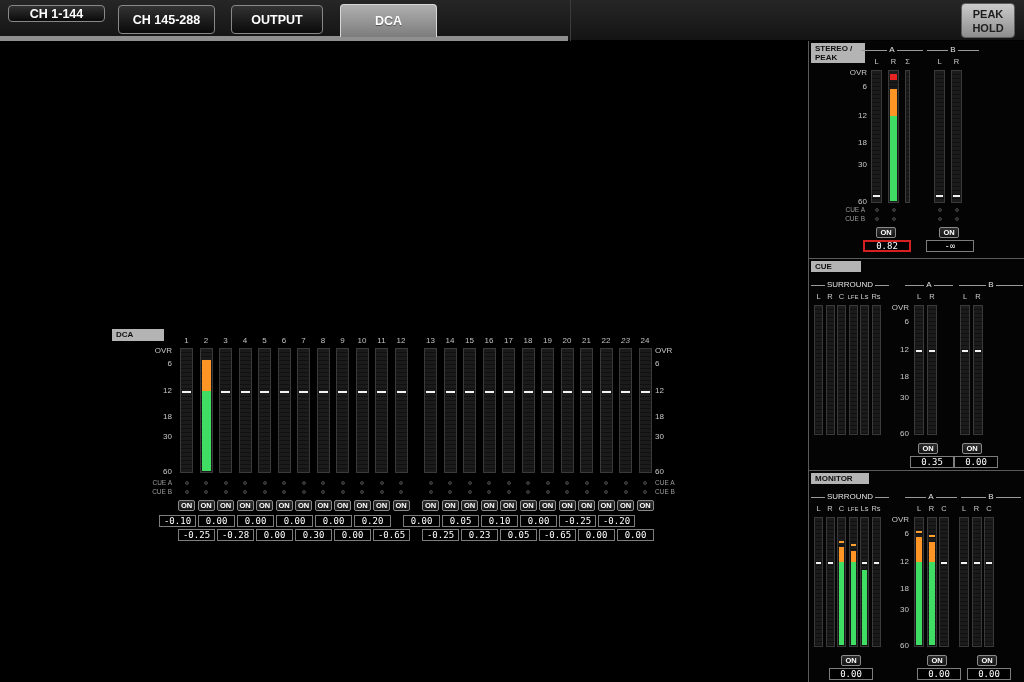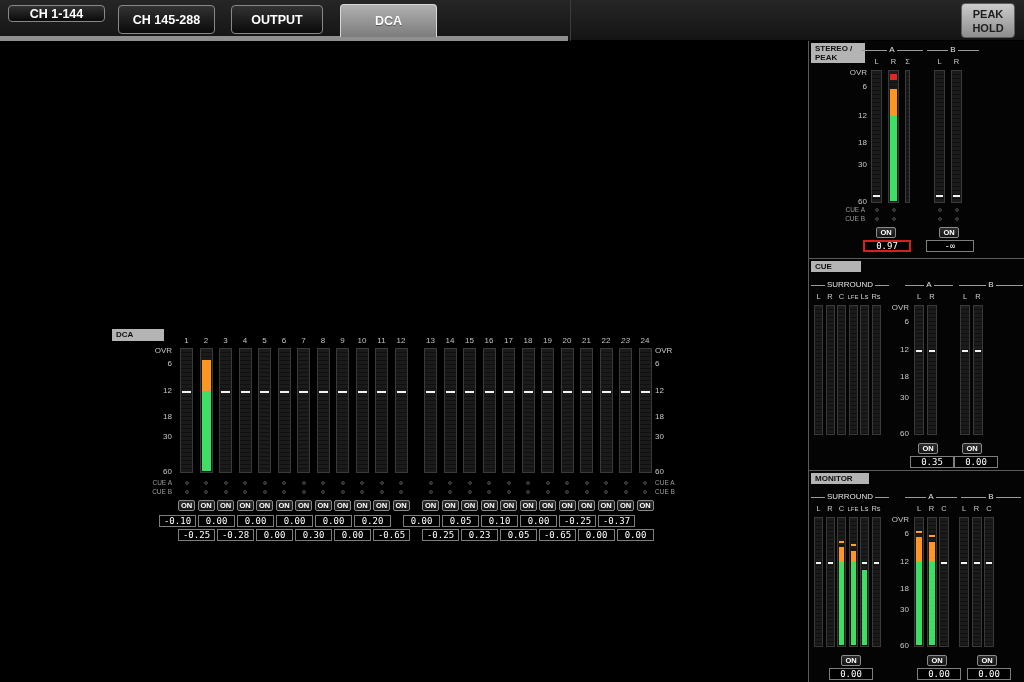--- a/index.html
+++ b/index.html
@@ -262,21 +262,21 @@
         <div class="abs tick-w" style="top: 34%;"></div>
       </div>
       <div class="abs cuedot" style="left: 533px; top: 152px; width: 4px; height: 4px;"></div>
       <div class="abs cuedot" style="left: 533px; top: 161px; width: 4px; height: 4px;"></div>
       <div class="abs onbtn" style="left: 526.5px; top: 171px; width: 17px; height: 11px;">ON</div>
       <div class="abs valbox" style="left: 293px; top: 186px; width: 37px; height: 12px;">0.00</div>
       <div class="abs valbox" style="left: 332px; top: 186px; width: 37px; height: 12px;">0.05</div>
       <div class="abs valbox" style="left: 371px; top: 186px; width: 37px; height: 12px;">0.10</div>
       <div class="abs valbox" style="left: 410px; top: 186px; width: 37px; height: 12px;">0.00</div>
       <div class="abs valbox" style="left: 449px; top: 186px; width: 37px; height: 12px;">-0.25</div>
-      <div class="abs valbox" style="left: 488px; top: 186px; width: 37px; height: 12px;">-0.37</div>
+      <div class="abs valbox" style="left: 488px; top: 186px; width: 37px; height: 12px;">-0.20</div>
       <div class="abs valbox" style="left: 312px; top: 200px; width: 37px; height: 12px;">-0.25</div>
       <div class="abs valbox" style="left: 351px; top: 200px; width: 37px; height: 12px;">0.23</div>
       <div class="abs valbox" style="left: 390px; top: 200px; width: 37px; height: 12px;">0.05</div>
       <div class="abs valbox" style="left: 429px; top: 200px; width: 37px; height: 12px;">-0.65</div>
       <div class="abs valbox" style="left: 468px; top: 200px; width: 37px; height: 12px;">0.00</div>
       <div class="abs valbox" style="left: 507px; top: 200px; width: 37px; height: 12px;">0.00</div>
     </div>
 </div>
 
 <div class="rpanel">
@@ -302,21 +302,21 @@
       </div>
       <div class="abs ch-lab" style="left: 74px; top: 17px; width: 21px; height: 8px;">R</div>
       <div class="abs meter" style="left: 79px; top: 29px; width: 11px; height: 133px;">
         <div class="abs seg seg-orange" style="top: 14%; height: 20%;"></div>
         <div class="abs seg seg-green" style="top: 34%; bottom: 1px;"></div>
         <div class="abs seg seg-red" style="top: 2%; height: 5%;"></div>
       </div>
       <div class="abs ch-lab" style="left: 91px; top: 17px; width: 15px; height: 8px;">Σ</div>
       <div class="abs meter" style="left: 96px; top: 29px; width: 5px; height: 133px;"></div>
       <div class="abs onbtn" style="left: 67px; top: 186px; width: 20px; height: 11px;">ON</div>
-      <div class="abs valbox sel" style="left: 54px; top: 199px; width: 48px; height: 12px;">0.97</div>
+      <div class="abs valbox sel" style="left: 54px; top: 199px; width: 48px; height: 12px;">0.82</div>
       <div class="abs grp-header" style="left: 118px; top: 5px; width: 52px; height: 8px;">
         <div class="hline"></div>
         <span class="grp-name">B</span>
         <div class="hline"></div>
       </div>
       <div class="abs ch-lab" style="left: 120px; top: 17px; width: 21px; height: 8px;">L</div>
       <div class="abs meter" style="left: 125px; top: 29px; width: 11px; height: 133px;">
         <div class="abs tick-w" style="top: 95%;"></div>
       </div>
       <div class="abs ch-lab" style="left: 137px; top: 17px; width: 21px; height: 8px;">R</div>

